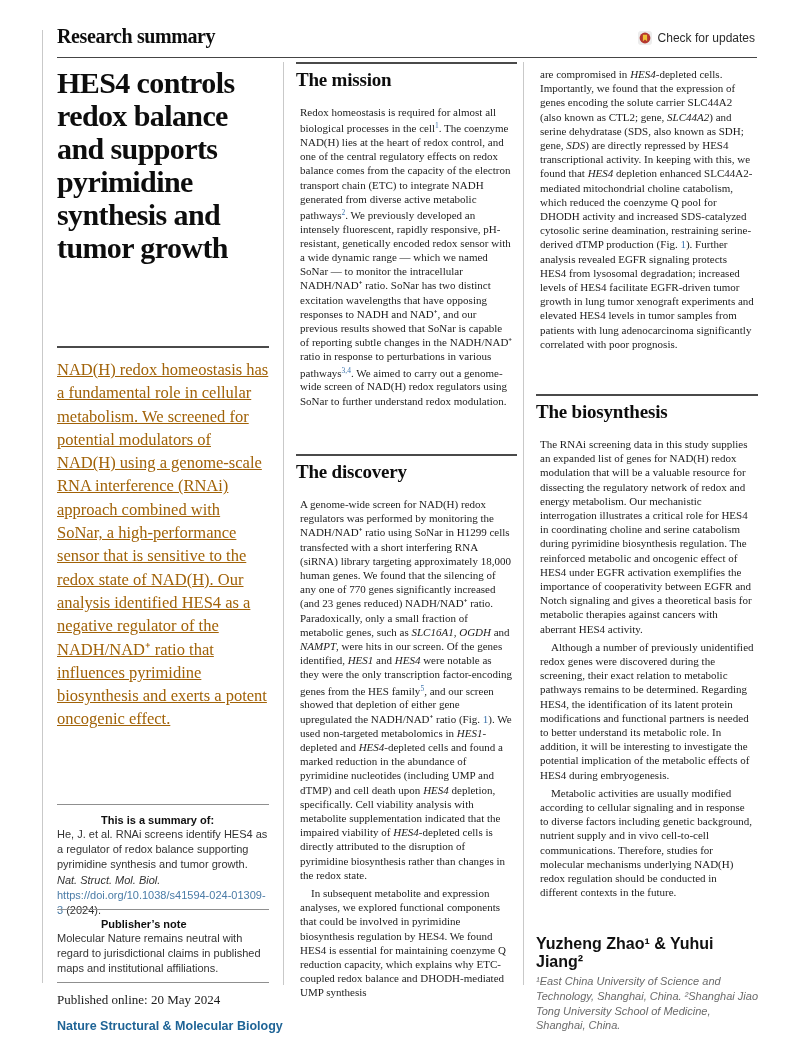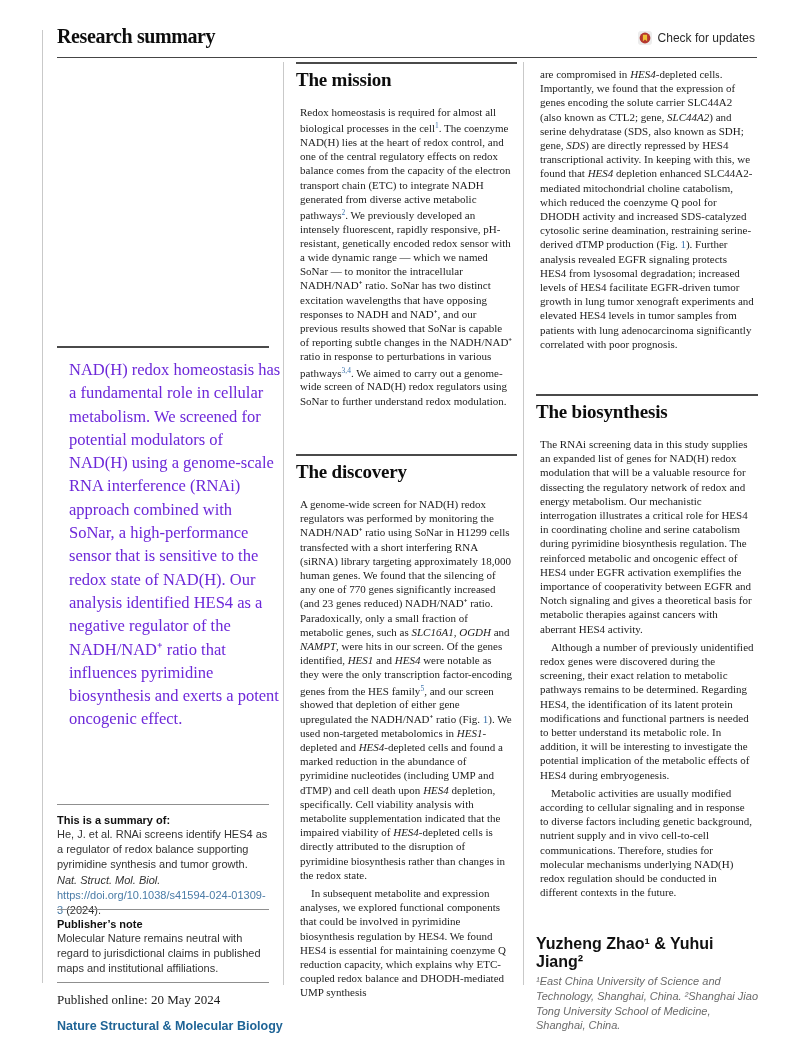--- a/index.html
+++ b/index.html
@@ -44,32 +44,34 @@
   .col-mid{left:296px;width:221px;height:933px;}
   .col-right{left:536px;width:222px;height:933px;}
   .rule-dark{height:1.5px;background:#4a4a4a;width:100%;}
   .rule-gray{height:1px;background:#8f8f8f;width:100%;}
   .article-title{
     top:4px;left:0;width:206px;
     font:bold 30px/33px "Liberation Serif",serif;
     letter-spacing:-0.6px;color:#0d0d0d;
   }
   .abstract{
-    top:296px;left:12px;width:212px;
+    top:296px;left:0;width:212px;
     font:16.5px/23.3px "Liberation Serif",serif;
-    color:#6d28d9;
+    color:#a16207;
+    text-decoration:underline;
   }
   .small-print{
     font-family:"Liberation Sans",sans-serif;
     font-size:11px;line-height:15.2px;color:#333;
   }
   .small-heading{
     font-family:"Liberation Sans",sans-serif;
     font-size:11px;font-weight:bold;color:#101010;
     margin-bottom:1px;
+    margin-left:44px;
   }
   .it{font-style:italic;}
   .link{color:var(--link-blue);cursor:pointer;}
   .published{
     top:930px;left:0;
     font:13px/1.2 "Liberation Serif",serif;color:#1a1a1a;
   }
   .section-heading{
     font:bold 19px/1.1 "Liberation Serif",serif;
     letter-spacing:-0.2px;color:#0d0d0d;
@@ -116,20 +118,21 @@
     </span>
     <span>Check for updates</span>
   </div>
 
   <div class="abs header-rule"></div>
   <div class="abs vline edge-line"></div>
   <div class="abs vline divider1"></div>
   <div class="abs vline divider2"></div>
 
   <div class="col col-left">
+    <h1 class="abs article-title">HES4 controls redox balance and supports pyrimidine synthesis and tumor growth</h1>
 
     <div class="abs rule-dark" style="top:284px;"></div>
 
     <p class="abs abstract">NAD(H) redox homeostasis has a fundamental role in cellular metabolism. We screened for potential modulators of NAD(H) using a genome-scale RNA interference (RNAi) approach combined with SoNar, a high-performance sensor that is sensitive to the redox state of NAD(H). Our analysis identified HES4 as a negative regulator of the NADH/NAD⁺ ratio that influences pyrimidine biosynthesis and exerts a potent oncogenic effect.</p>
 
     <div class="abs rule-gray" style="top:742px;"></div>
 
     <div class="abs" style="top:752px;left:0;width:212px;">
       <div class="small-heading">This is a summary of:</div>
       <p class="small-print"><span>He, J. et al. RNAi screens identify HES4 as a regulator of redox balance supporting pyrimidine synthesis and tumor growth. </span><span class="it">Nat. Struct. Mol. Biol.</span><span> </span><span class="link">https://doi.org/10.1038/s41594-024-01309-3</span><span> (2024).</span></p>

